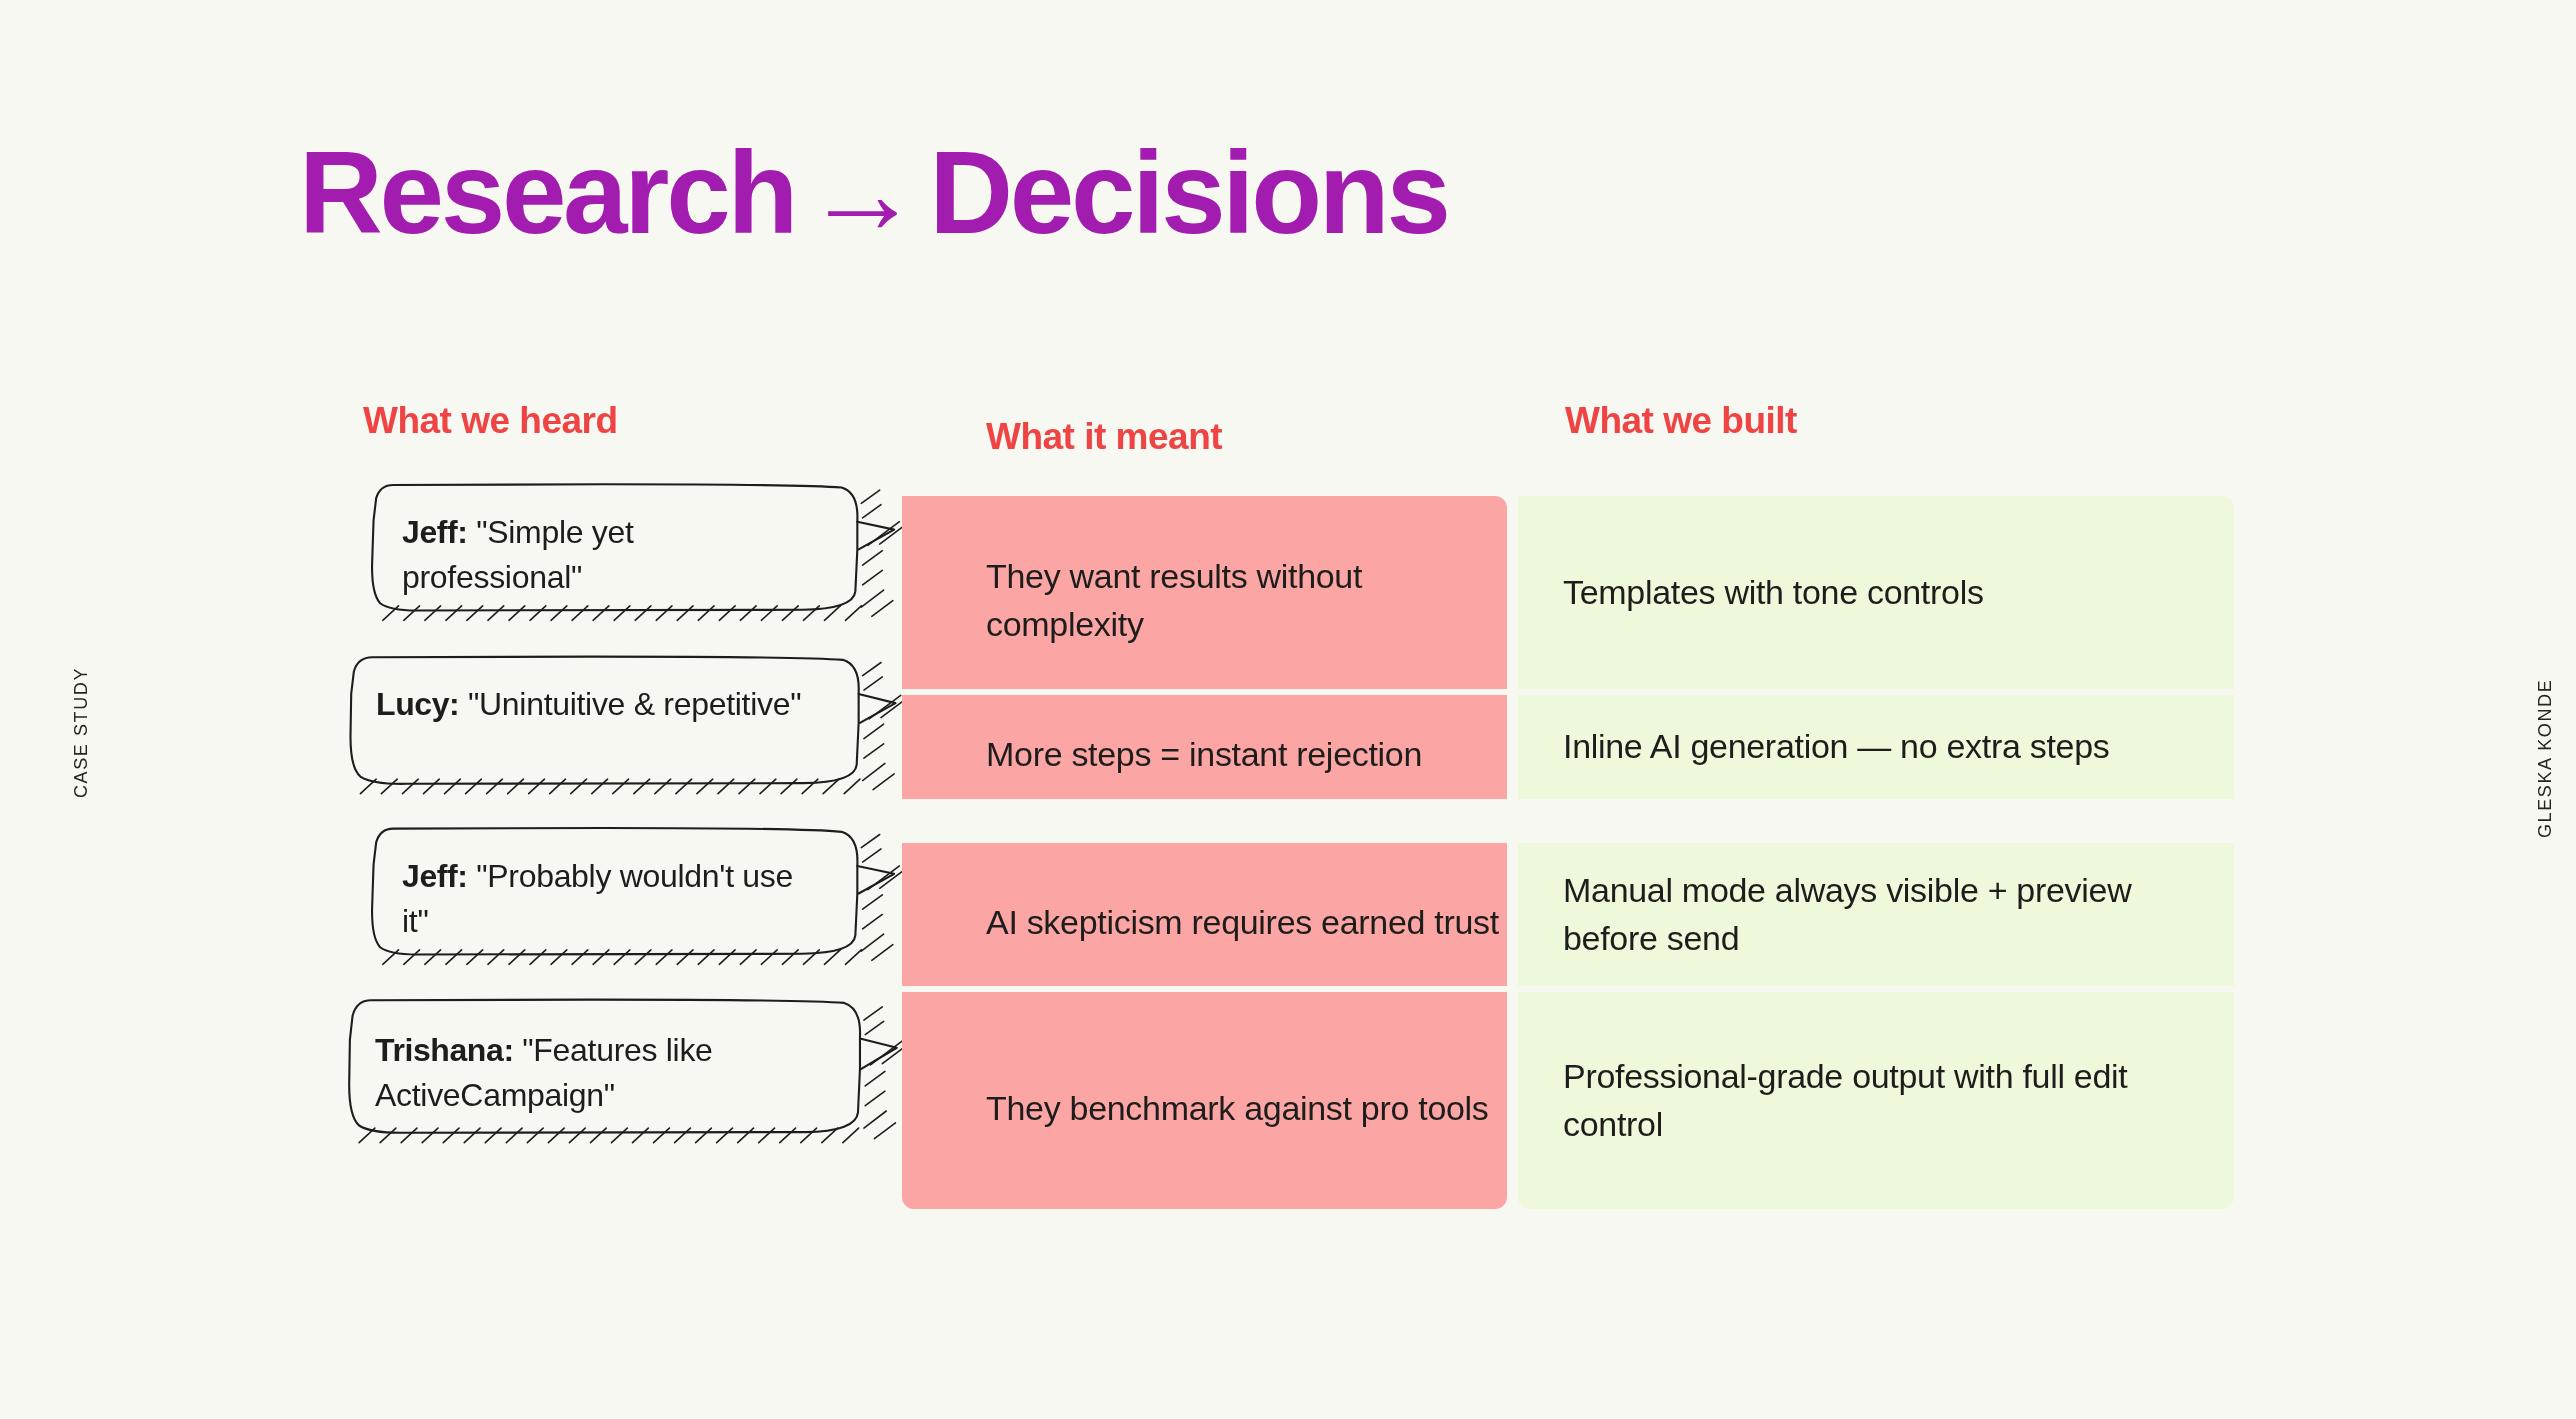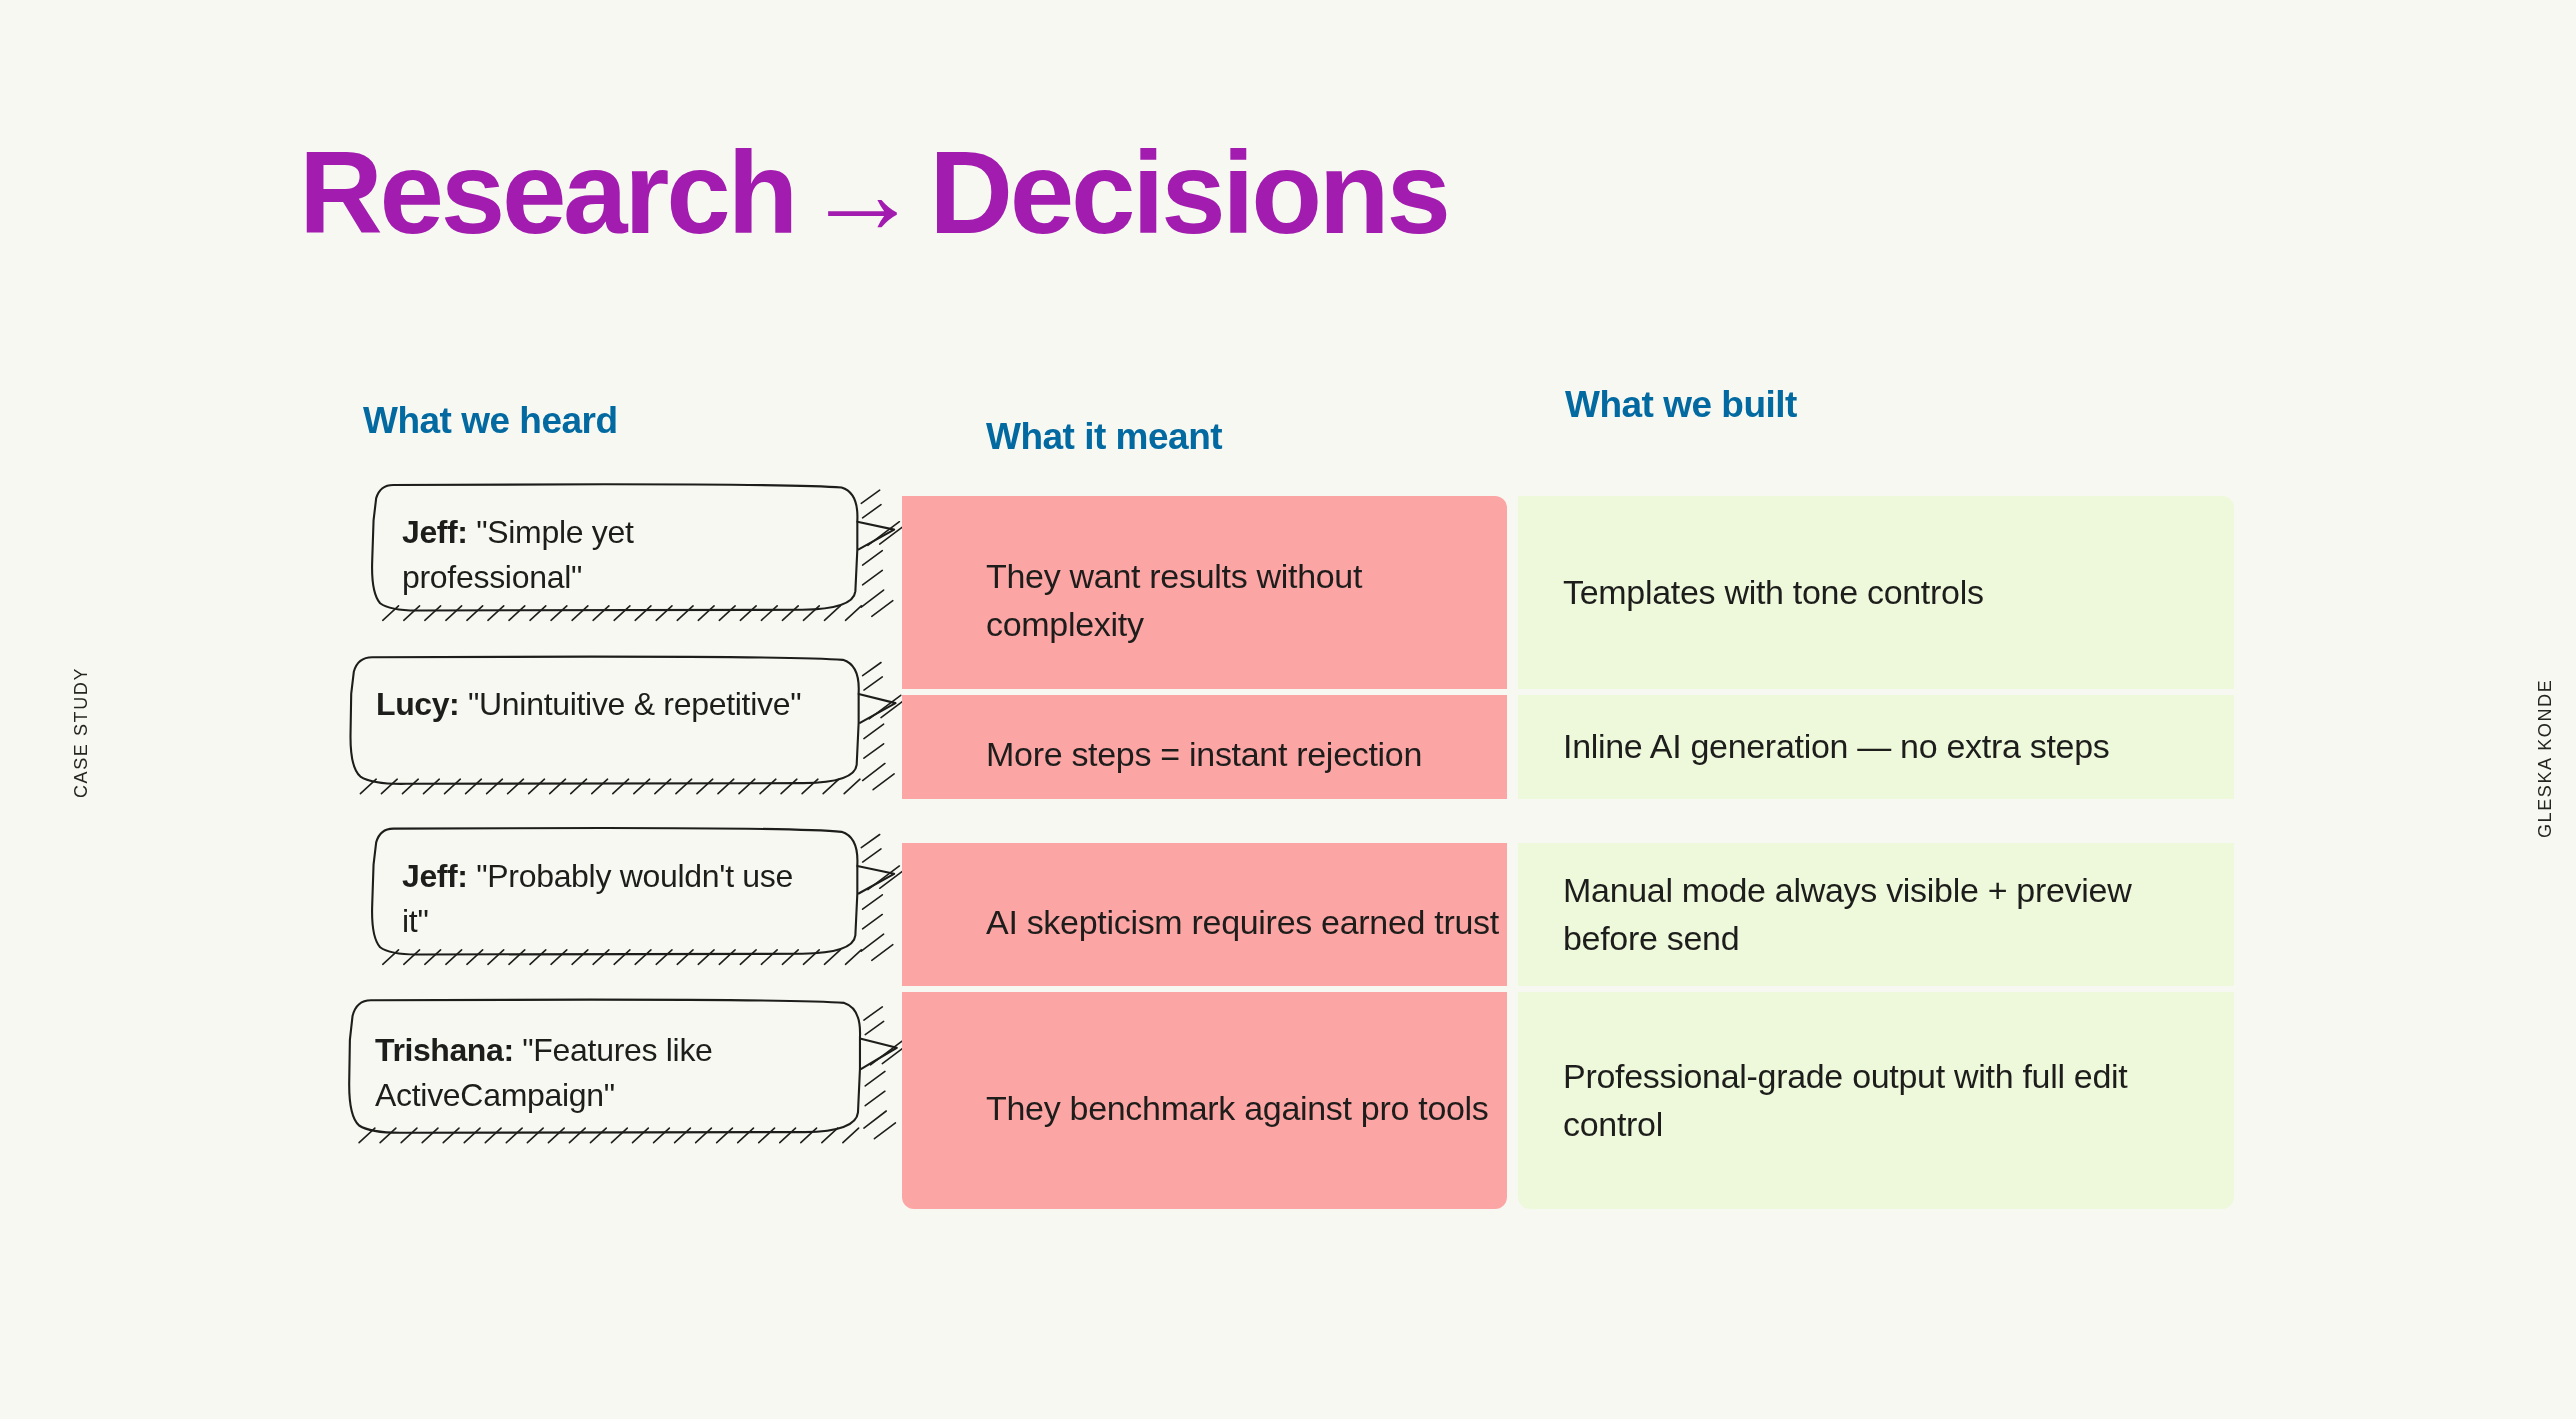--- a/index.html
+++ b/index.html
@@ -49,26 +49,26 @@
     letter-spacing:0;
     padding:0 9.2px;
   }
 
   
   .col-header{
     position:absolute;
     font-size:37px;
     font-weight:900;
     letter-spacing:-0.5px;
-    color:#0369a1;
+    color:#ef4444;
     white-space:nowrap;
   }
   #hdr-heard{ left:363px; top:400px; }
   #hdr-meant{ left:986px; top:416px; }
-  #hdr-built{ left:1565px; top:384px; }
+  #hdr-built{ left:1565px; top:400px; }
 
   
   #bubbles{
     position:absolute;
     left:342px;
     top:476px;
     width:539px;
     height:749px;
   }
   .bubble-wrap{

